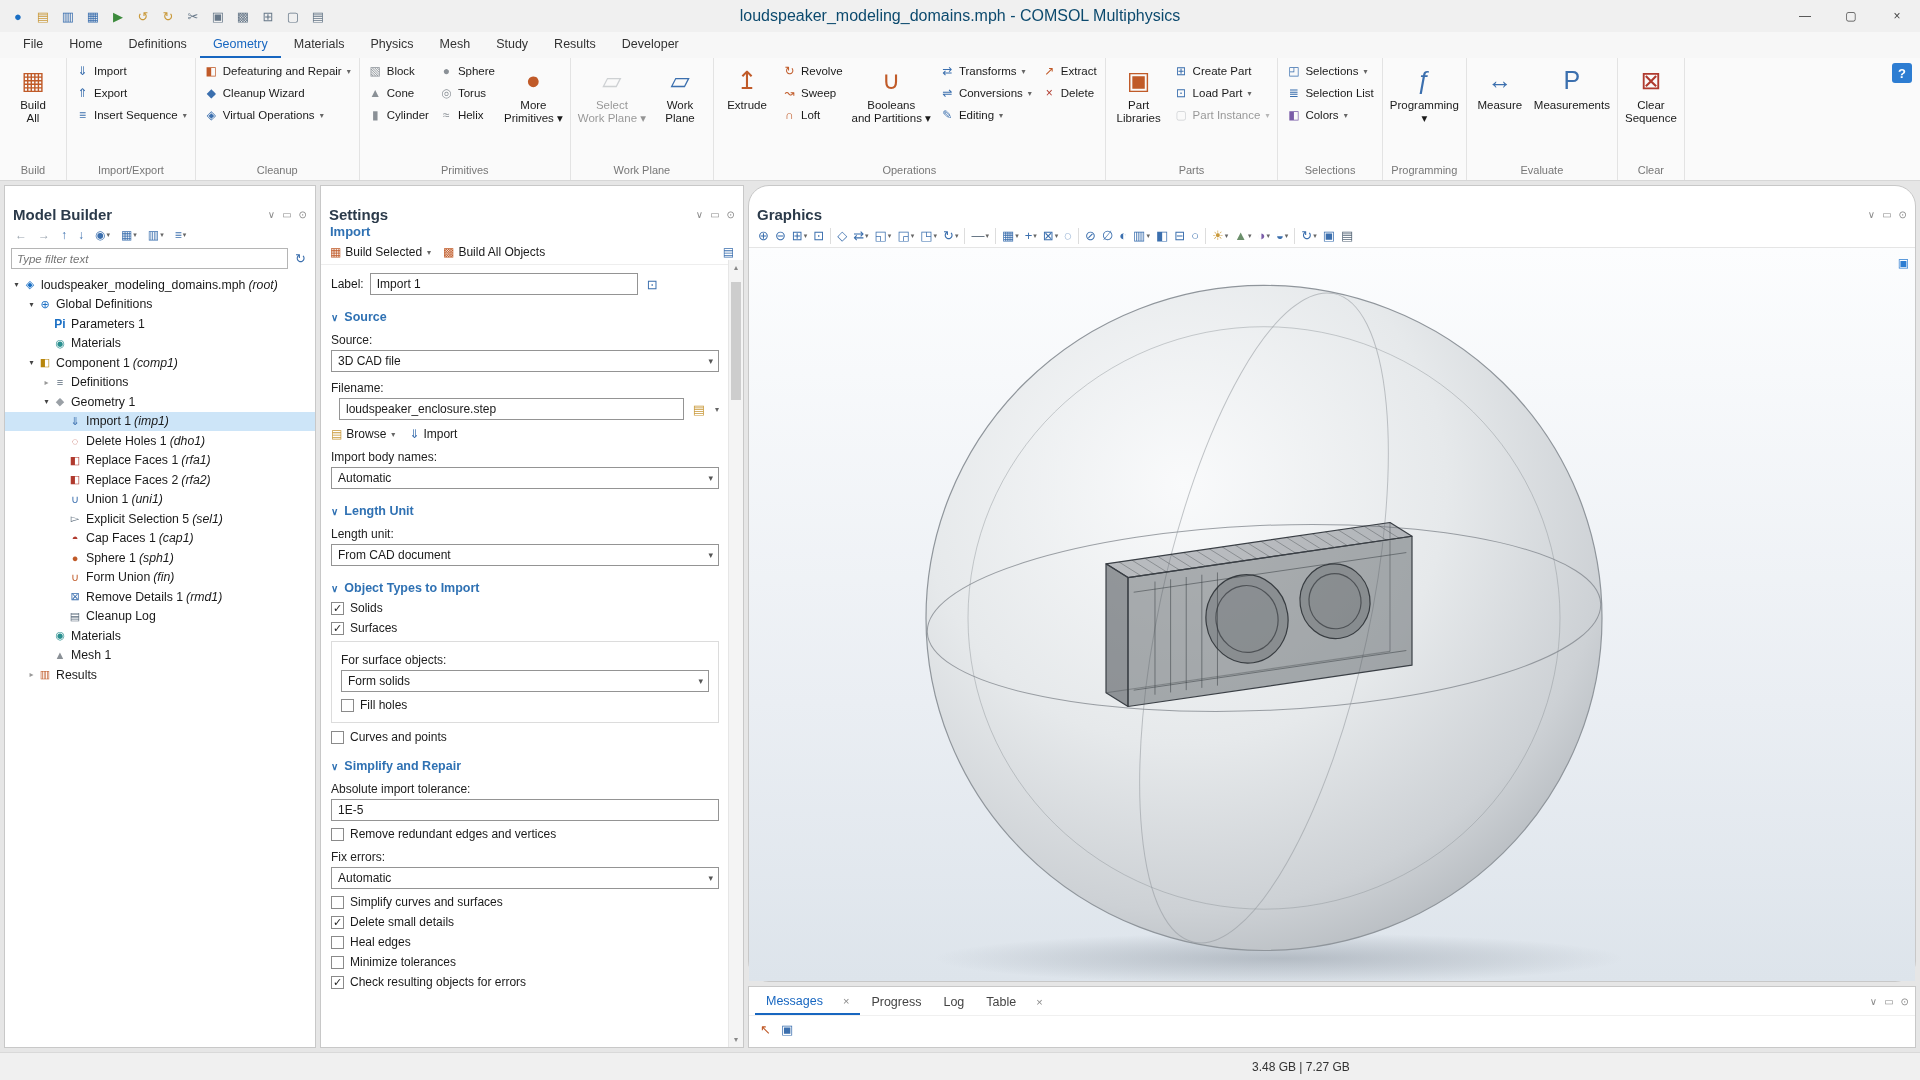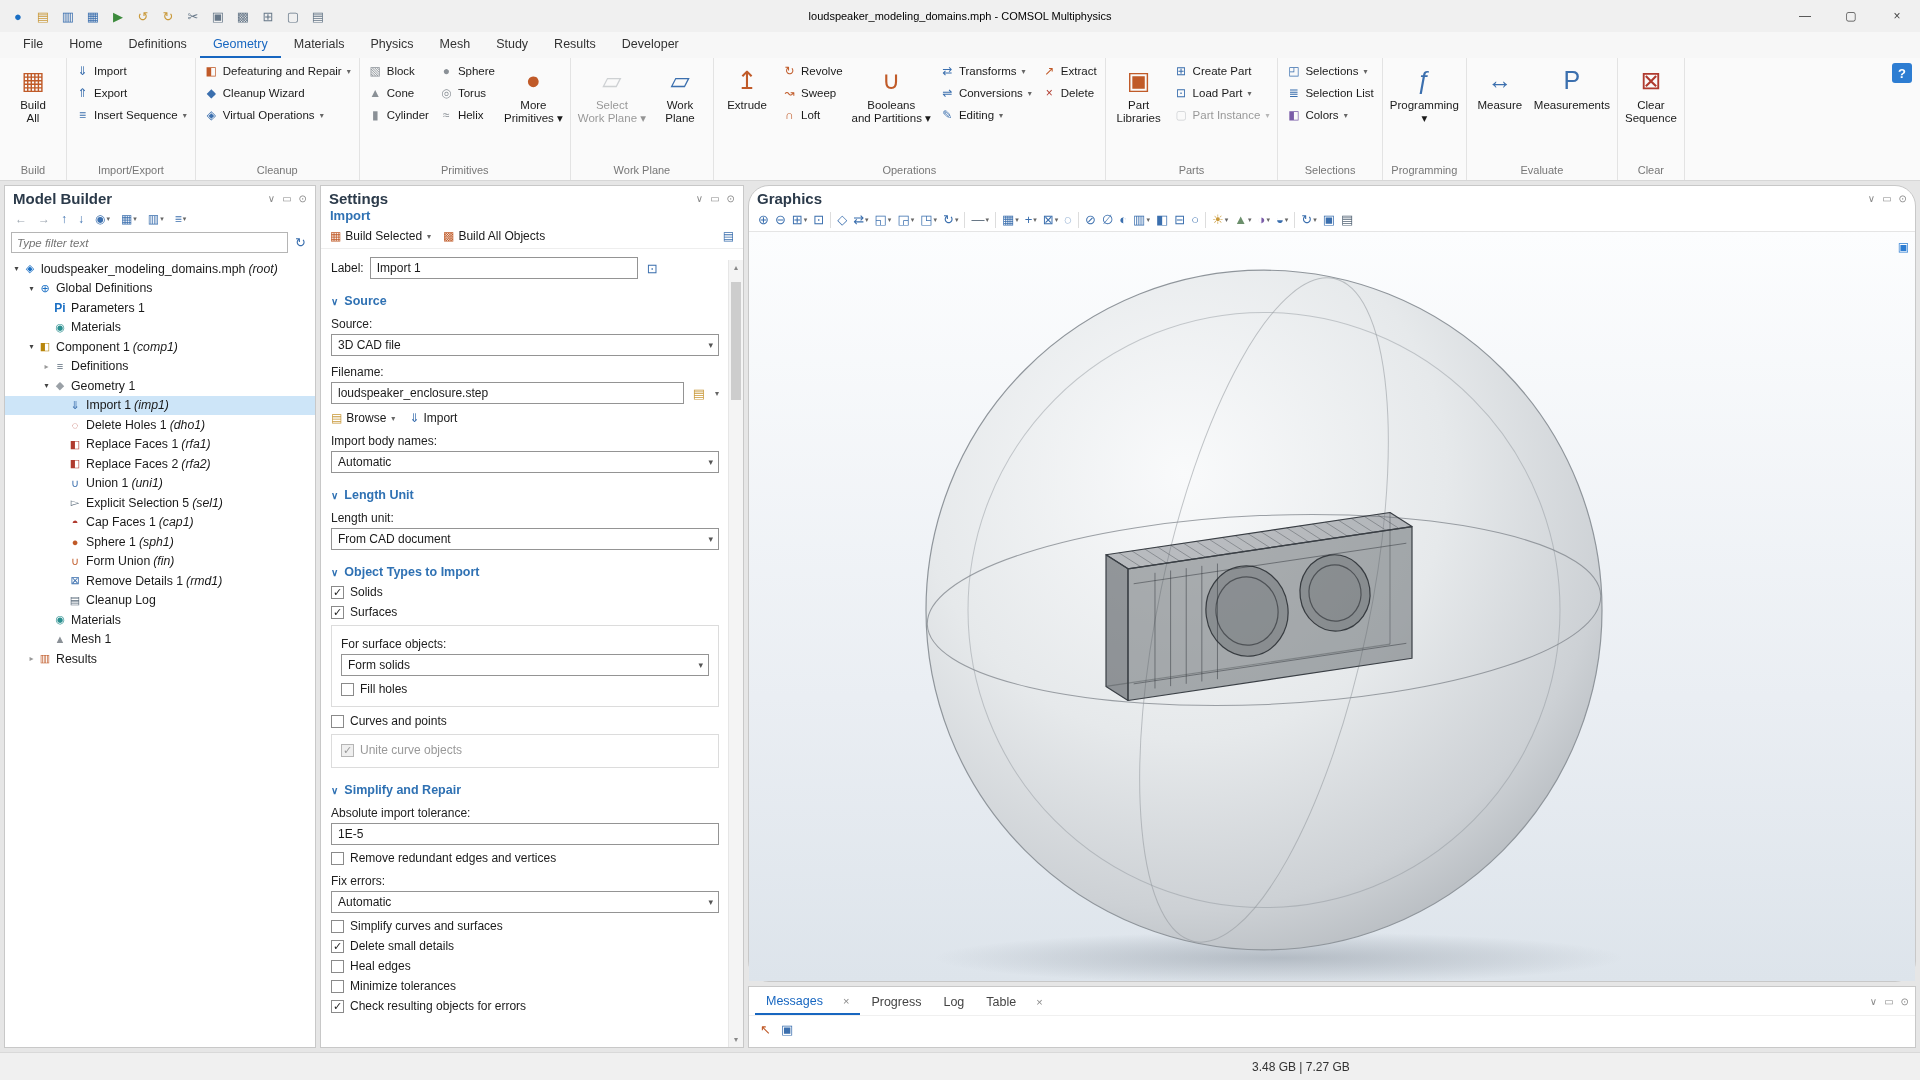--- a/index.html
+++ b/index.html
@@ -2,21 +2,21 @@
 <html><head>
 <meta charset="utf-8">
 <style>
 *{margin:0;padding:0;box-sizing:border-box;}
 html,body{width:1920px;height:1080px;overflow:hidden;background:#e6e6e6;
   font-family:"Liberation Sans",sans-serif;font-size:12px;color:#1a1a1a;}
 
 .titlebar{height:32px;background:#f0f0f0;display:flex;align-items:center;position:relative;}
 .qat{display:flex;align-items:center;padding-left:6px;gap:1px;z-index:2;}
 .qbtn{width:24px;height:24px;display:flex;align-items:center;justify-content:center;font-size:13px;border-radius:3px;}
-.title-text{position:absolute;left:0;right:0;text-align:center;font-size:11px;color:#000000;}
+.title-text{position:absolute;left:0;right:0;text-align:center;font-size:16px;color:#0c4a6e;}
 .wincontrols{margin-left:auto;display:flex;height:32px;z-index:2;}
 .winbtn{width:46px;display:flex;align-items:center;justify-content:center;font-size:12px;color:#444;}
 
 .menubar{height:26px;background:#f7f7f7;display:flex;align-items:stretch;padding-left:10px;}
 .mtab{padding:5px 13px 3px;font-size:12.5px;color:#333;}
 .mtab.active{color:#1766c0;border-bottom:2px solid #1766c0;}
 
 .ribbon{height:123px;background:#fafafa;border-bottom:1px solid #d7d7d7;display:flex;position:relative;overflow:hidden;}
 .rgroup{display:flex;flex-direction:column;border-right:1px solid #e3e3e3;padding:2px 4px 0;}
 .rbody{flex:1;display:flex;align-items:flex-start;gap:2px;}
@@ -32,21 +32,21 @@
 .help-btn{position:absolute;right:8px;top:5px;width:20px;height:20px;background:#2d7dd2;color:#fff;font-weight:bold;
   border-radius:3px;display:flex;align-items:center;justify-content:center;font-size:13px;}
 
 .main{display:flex;gap:4px;padding:4px;height:871px;}
 .panel{background:#fff;border:1px solid #c8c8c8;display:flex;flex-direction:column;position:relative;}
 .mbp{width:312px;}
 .stp{width:424px;}
 .rightcol{flex:1;display:flex;flex-direction:column;gap:4px;min-width:0;}
 .gpanel{flex:1;min-height:0;border-radius:21px;}
 .msgs{height:62px;}
-.phead{display:flex;align-items:center;padding:4px 8px 1px;}
+.phead{display:flex;align-items:center;padding:20px 8px 1px;}
 .ptitle{font-size:15px;font-weight:bold;color:#2b3a4a;}
 .mini-wrap{margin-left:auto;display:flex;gap:7px;color:#8a8a8a;}
 .minib{font-size:10px;color:#8a8a8a;}
 
 .mbtools{display:flex;align-items:center;gap:3px;padding:2px 6px;}
 .mbtools .gi{padding:2px 4px;font-size:12px;}
 .filter-row{display:flex;padding:2px 6px 4px;gap:4px;}
 .filter-input{flex:1;height:21px;border:1px solid #b5b5b5;padding:0 5px;font-style:italic;color:#888;
   font-size:11.5px;background:#fff;font-family:"Liberation Sans",sans-serif;outline:none;}
 .tree{flex:1;overflow:hidden;padding-top:2px;}
@@ -615,21 +615,21 @@
         <span class="secchev">∨</span>
         <span>Source</span>
       </div>
       <div class="flabel">Source:</div>
       <div class="combo">
         <span>3D CAD file</span>
         <span class="carrow">▾</span>
       </div>
       <div class="flabel">Filename:</div>
       <div class="lrow">
-        <input class="tinput" style="width: 372px;" readonly="" value="loudspeaker_enclosure.step">
+        <input class="tinput" style="width: 372px; margin-left: 8px;" readonly="" value="loudspeaker_enclosure.step">
         <span class="gi">
             <span class="ic" style="color: rgb(201, 153, 58);">▤</span>
           </span>
         <span class="chev">▾</span>
       </div>
       <div class="btnrow">
         <div class="stbtn">
           <span><span class="ic" style="color: rgb(201, 153, 58);">▤</span></span>
           <span>Browse</span>
           <span class="chev">▾</span>
@@ -681,28 +681,20 @@
               <span>Fill holes</span>
             </div>
           </div>
       </div>
       <div>
           <div class="cbrow">
             <span class="cbox"></span>
             <span>Curves and points</span>
           </div>
         </div>
-      <div class="groupbox">
-        <div>
-            <div class="cbrow dis">
-              <span class="cbox checked"></span>
-              <span>Unite curve objects</span>
-            </div>
-          </div>
-      </div>
 
       <div class="sec">
         <span class="secchev">∨</span>
         <span>Simplify and Repair</span>
       </div>
       <div class="flabel">Absolute import tolerance:</div>
       <input class="tinput" style="width: 100%;" readonly="" value="1E-5">
       <div>
           <div class="cbrow">
             <span class="cbox"></span>

